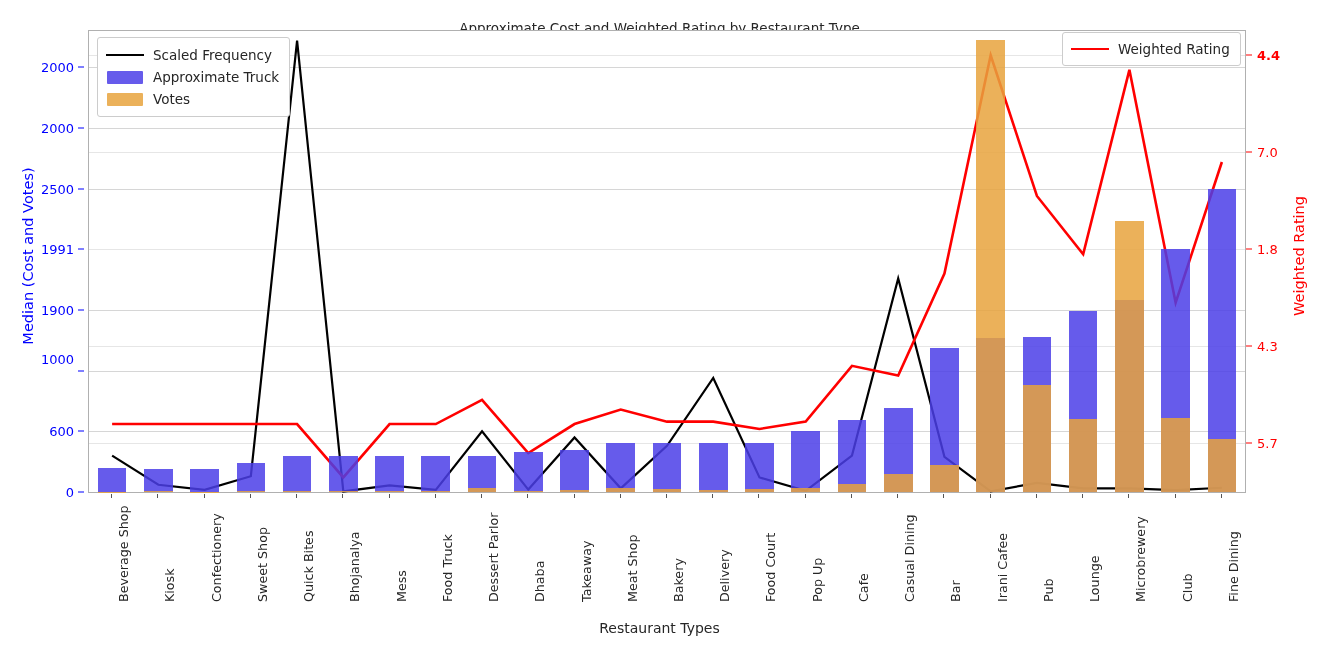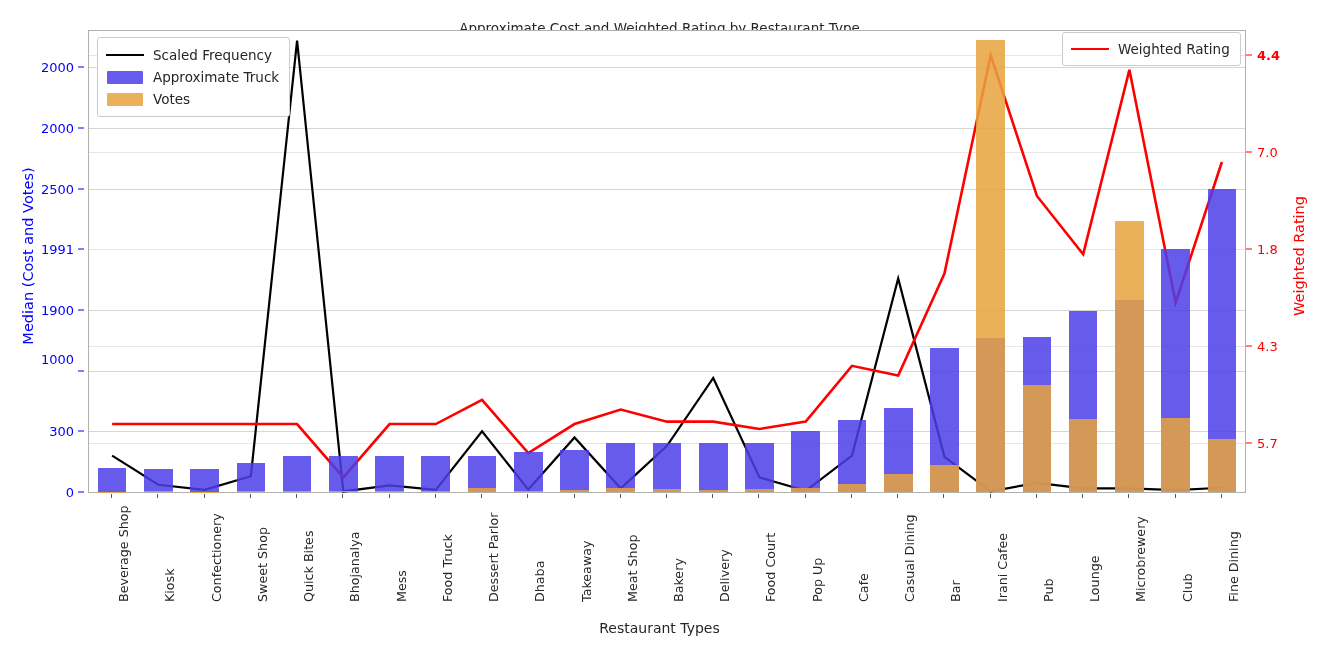--- a/index.html
+++ b/index.html
@@ -81,21 +81,21 @@
 <body>
 
 <div id="root">
 
   <div id="title">Approximate Cost and Weighted Rating by Restaurant Type</div>
 
   <div id="ylabels">
     <div id="ylabel-left">Median (Cost and Votes)</div>
   <div class="ytick" style="top: 462px;">0</div>
       <div class="ytickmark" style="top: 462px;"></div>
-      <div class="ytick" style="top: 401.342px;">300</div>
+      <div class="ytick" style="top: 401.342px;">600</div>
       <div class="ytickmark" style="top: 401.342px;"></div>
       <div class="ytick" style="top: 329px;">1000</div>
       <div class="ytickmark" style="top: 340.684px;"></div>
       <div class="ytick" style="top: 280.026px;">1900</div>
       <div class="ytickmark" style="top: 280.026px;"></div>
       <div class="ytick" style="top: 219.368px;">1991</div>
       <div class="ytickmark" style="top: 219.368px;"></div>
       <div class="ytick" style="top: 158.711px; margin-left: 16px;">2500</div>
       <div class="ytickmark" style="top: 158.711px;"></div>
       <div class="ytick" style="top: 98.0526px;">2000</div>

